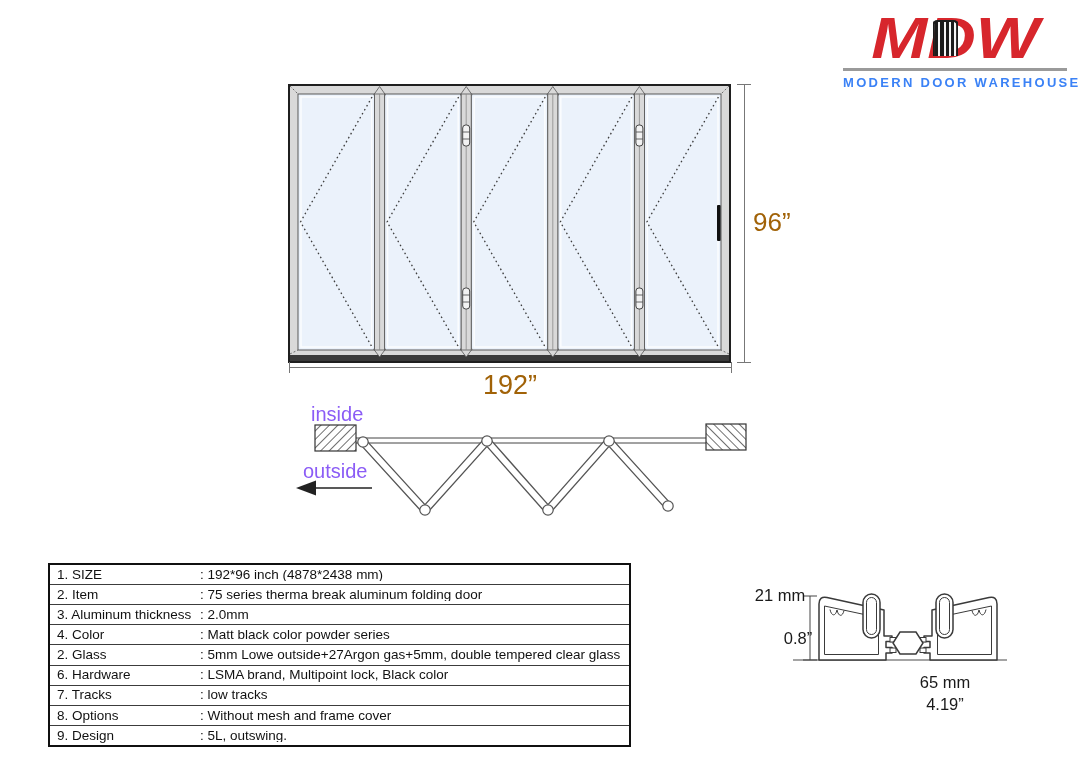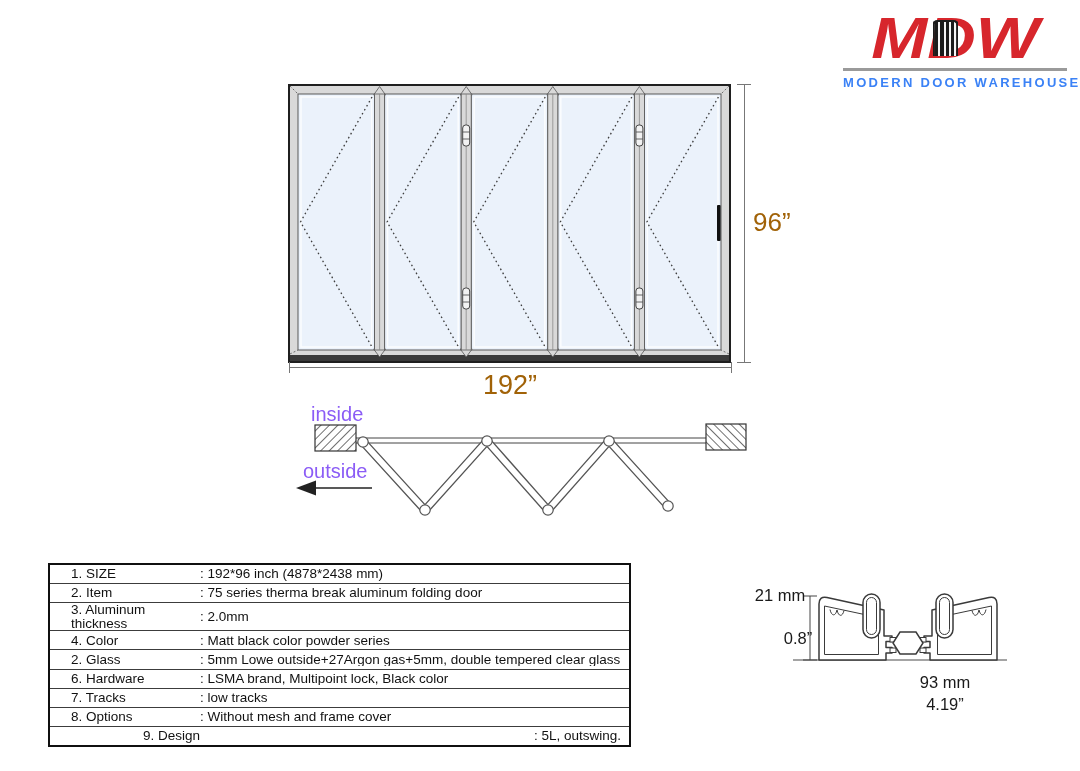--- a/index.html
+++ b/index.html
@@ -38,22 +38,22 @@
 
   
   .spec-table {
     left:48px; top:563px; width:583px; height:184px;
     border:2px solid #101010; display:flex; flex-direction:column; background:#fff;
   }
   .spec-row {
     flex:1; display:flex; align-items:center; border-bottom:1px solid #3c3c3c;
     font-size:13.5px; line-height:1;
   }
-  .spec-row:last-child { border-bottom:none;text-align:right; }
-  .spec-label { width:150px; padding-left:21px; flex-shrink:0; }
+  .spec-row:last-child { border-bottom:none; }
+  .spec-label { width:150px; padding-left:7px; flex-shrink:0; }
   .spec-value { flex:1; padding-right:8px; white-space:nowrap; overflow:hidden; }
 </style>
 </head>
 <body>
 
 <div class="canvas">
 
   <div class="abs logo">
     <div class="logo-word-wrap">
       <div class="logo-word">MDW</div>
@@ -284,16 +284,16 @@
       <rect x="104" y="61.5" width="6" height="4.5" fill="#fff" stroke="#3a3a3a" stroke-width="1"></rect>
       <rect x="104" y="72" width="6" height="4.5" fill="#fff" stroke="#3a3a3a" stroke-width="1"></rect>
       <rect x="134" y="61.5" width="6" height="4.5" fill="#fff" stroke="#3a3a3a" stroke-width="1"></rect>
       <rect x="134" y="72" width="6" height="4.5" fill="#fff" stroke="#3a3a3a" stroke-width="1"></rect>
       <polygon points="114,56 130,56 137,67 130,78 114,78 107,67" fill="#ffffff" stroke="#3a3a3a" stroke-width="1.5"></polygon>
     </g>
   </svg>
 
   <div class="abs profile-label" style="left:740px; top:586px; width:80px;">21 mm</div>
   <div class="abs profile-label" style="left:758px; top:629px; width:80px;">0.8”</div>
-  <div class="abs profile-label" style="left:903px; top:673px; width:84px;">93 mm</div>
+  <div class="abs profile-label" style="left:903px; top:673px; width:84px;">65 mm</div>
   <div class="abs profile-label" style="left:903px; top:695px; width:84px;">4.19”</div>
 
 </div>
 
 </body></html>

